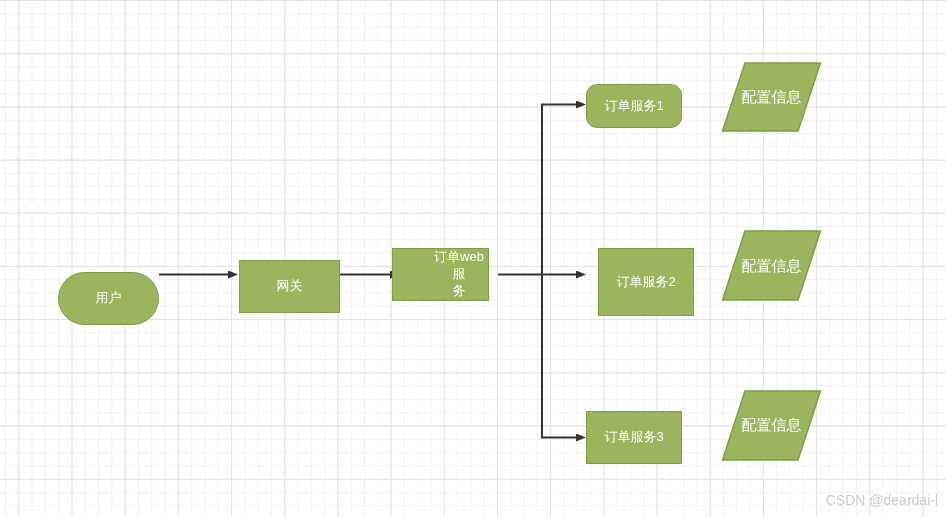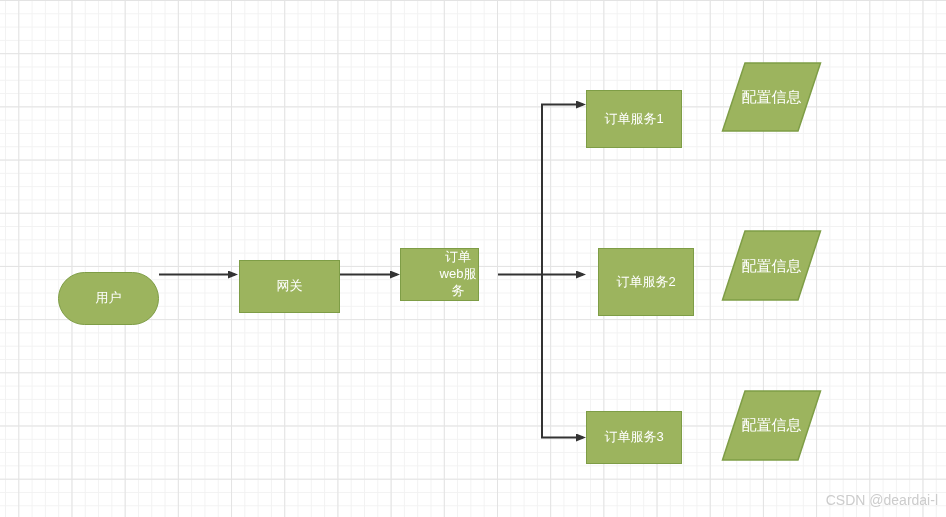--- a/index.html
+++ b/index.html
@@ -100,26 +100,26 @@
   </svg>
 
   <div class="node stadium" style="left:58px; top:248px; width:101px; height:53px;margin-top:24px;">
     <span>用户</span>
   </div>
 
   <div class="node" style="left:239px; top:260px; width:101px; height:53px;">
     <span>网关</span>
   </div>
 
-  <div class="node" style="left:400px; top:248px; width:79px; height:53px;padding-left:37px;">
+  <div class="node" style="left:392px; top:248px; width:97px; height:53px;padding-left:37px;">
     <span>订单web服
 务</span>
   </div>
 
-  <div class="node" style="left:586px; top:90px; width:96px; height:58px;">
+  <div class="node" style="left:586px; top:84px; width:96px; height:44px;border-radius:11px;">
     <span>订单服务1</span>
   </div>
 
   <div class="node" style="left:586px; top:248px; width:96px; height:68px;margin-left:12px;">
     <span>订单服务2</span>
   </div>
 
   <div class="node" style="left:586px; top:411px; width:96px; height:53px;">
     <span>订单服务3</span>
   </div>

